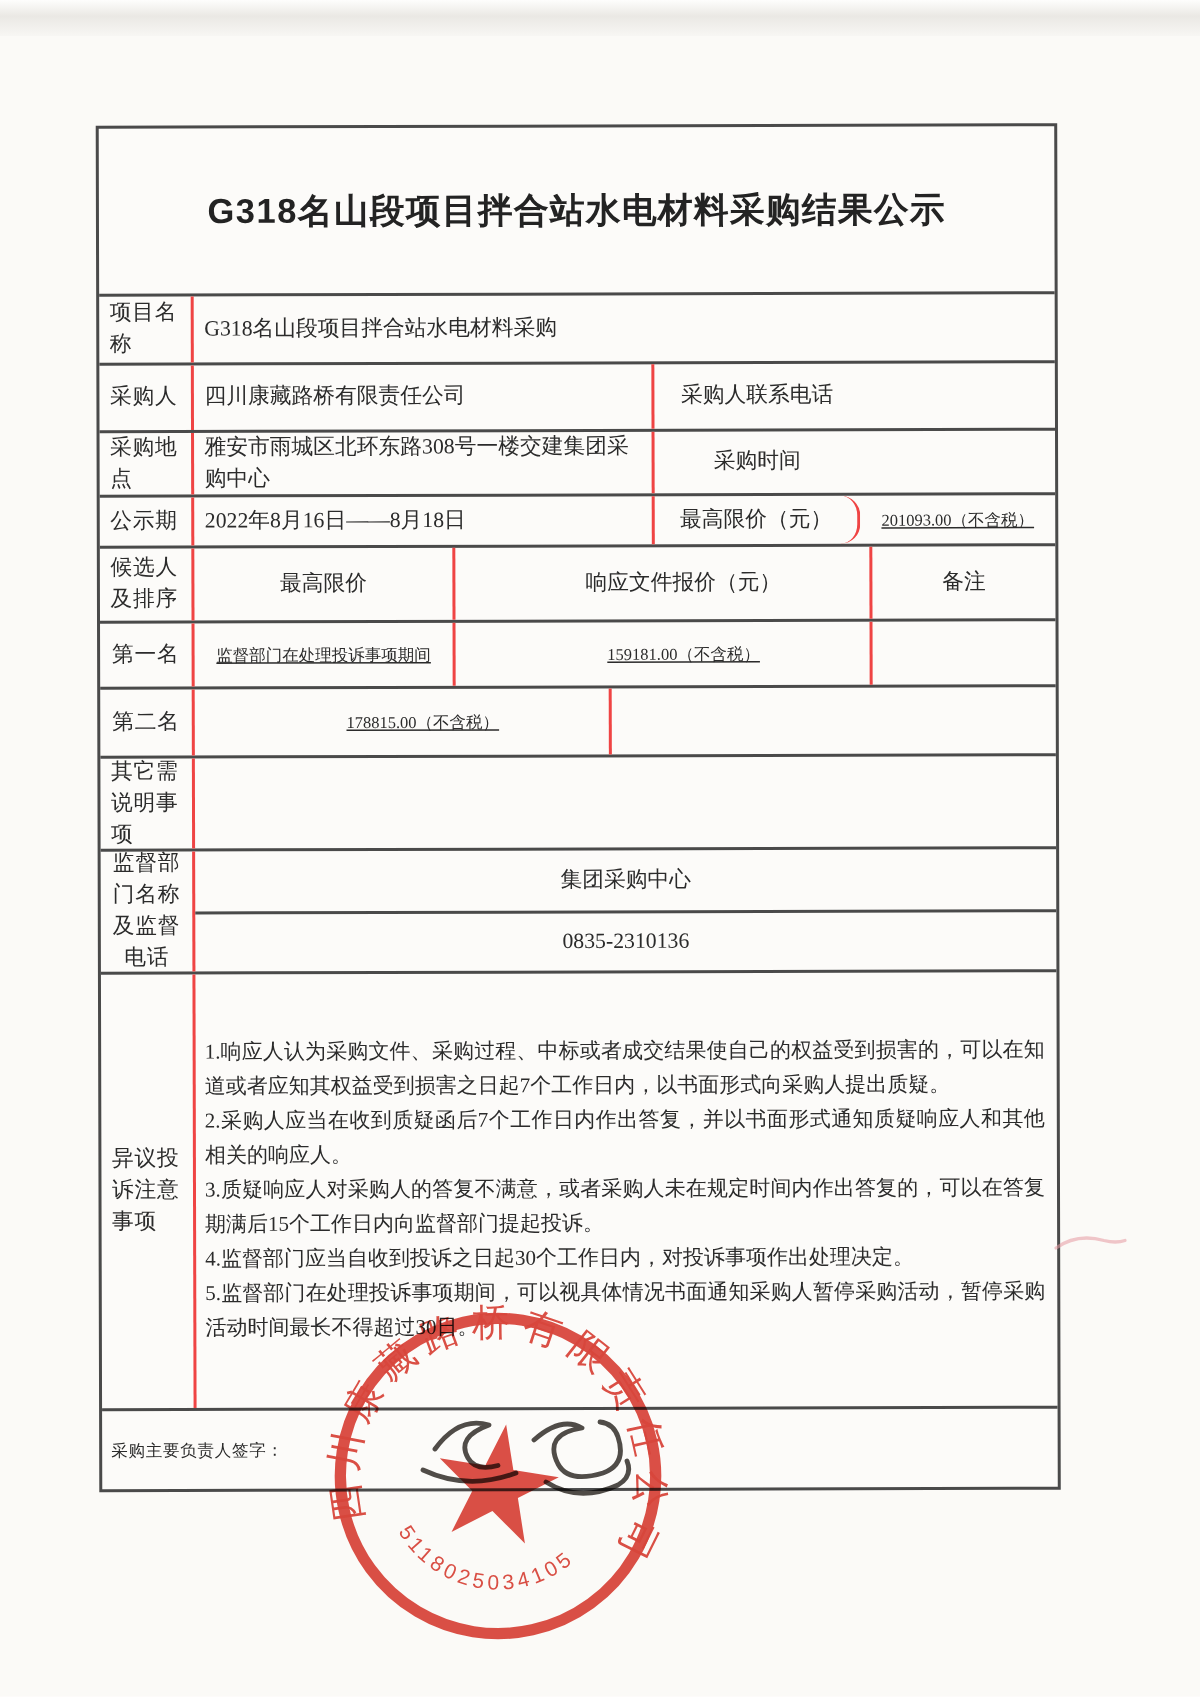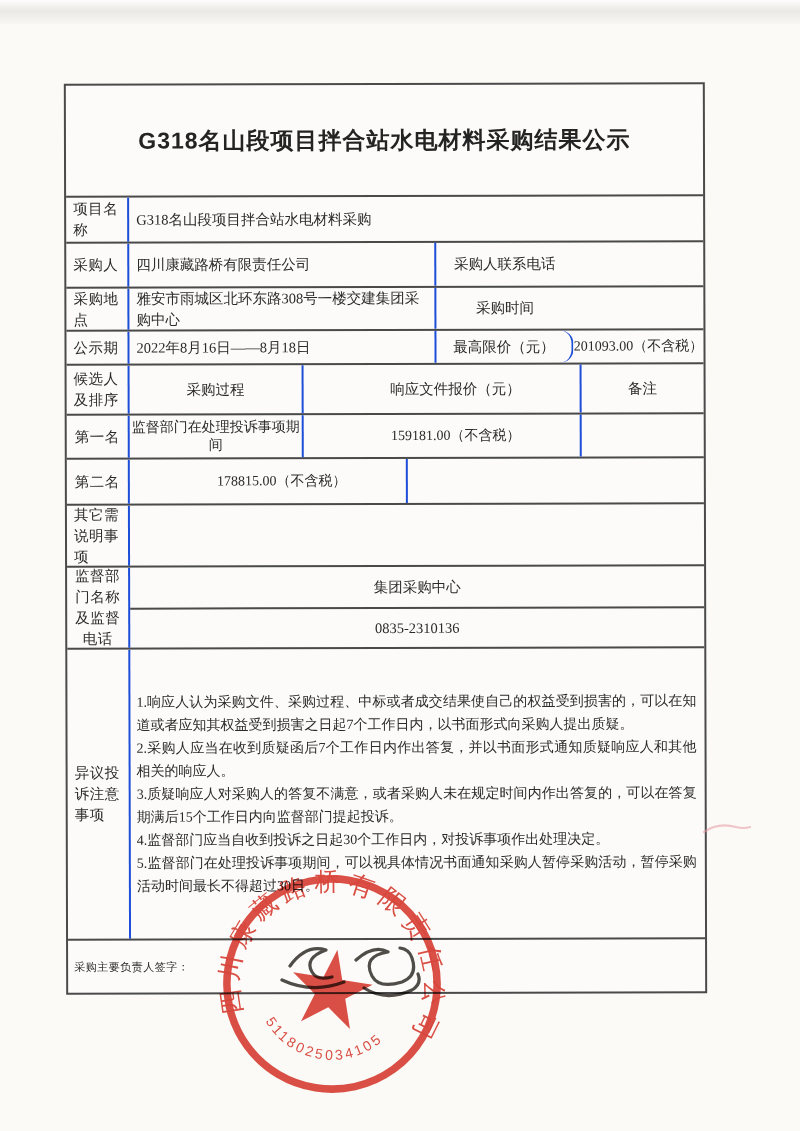--- a/index.html
+++ b/index.html
@@ -16,36 +16,36 @@
   }
   .sheet{
     position:absolute;left:65px;top:83px;width:641px;
     border:2px solid #4a4a4a;
     background:#fcfbf9;
     transform:rotate(-0.15deg);
     box-sizing:border-box;
   }
   .row{display:flex;box-sizing:border-box;border-bottom:2px solid #4a4a4a;}
   .row:last-child{border-bottom:none;}
-  .cell{box-sizing:border-box;border-right:2px solid #1d4ed8;display:flex;align-items:center;}
+  .cell{box-sizing:border-box;border-right:2px solid #ef4444;display:flex;align-items:center;}
   .cell:last-child{border-right:none;}
   .label-cell{
     width:63px;flex:0 0 63px;padding:3px 7px;
     font-size:14.5px;line-height:21px;letter-spacing:.5px;
     align-items:center;
   }
   .center{justify-content:center;text-align:center;}
   .left-pad{padding-left:7px;padding-right:6px;}
   .title-row{height:112px;display:flex;align-items:center;justify-content:center;}
   .doc-title{
     font-family:"Liberation Sans","DejaVu Sans",sans-serif;
     font-size:23px;font-weight:600;letter-spacing:1px;color:#232323;
   }
   .fs14{font-size:14.5px;line-height:21px;}
-  .fs13{font-size:14px;}
+  .fs13{font-size:11px;text-decoration:underline;}
   .r-project{height:46px;}
   .r-purchaser{height:45px;}
   .r-location{height:43px;}
   .r-publicity{height:34px;}
   .r-header{height:50px;}
   .r-cand1{height:44px;}
   .r-cand2{height:46px;}
   .r-other{height:62px;}
   .r-supervision{height:82px;}
   .r-objection{height:291px;}
@@ -106,21 +106,21 @@
 
   <div class="row r-publicity">
     <div class="cell label-cell">公示期</div>
     <div class="cell col-value fs14 left-pad">2022年8月16日——8月18日</div>
     <div class="cell col-midlabel fs14 center">最高限价（元）</div>
     <div class="cell col-right fs13 center">201093.00（不含税）</div>
   </div>
 
   <div class="row r-header">
     <div class="cell label-cell">候选人及排序</div>
-    <div class="cell c-name fs14 center">采购过程</div>
+    <div class="cell c-name fs14 center">最高限价</div>
     <div class="cell c-price fs14 center">响应文件报价（元）</div>
     <div class="cell c-remark fs14 center">备注</div>
   </div>
 
   <div class="row r-cand1">
     <div class="cell label-cell center">第一名</div>
     <div class="cell c-name fs13 center">监督部门在处理投诉事项期间</div>
     <div class="cell c-price fs13 center">159181.00（不含税）</div>
     <div class="cell c-remark fs13 center"></div>
   </div>

